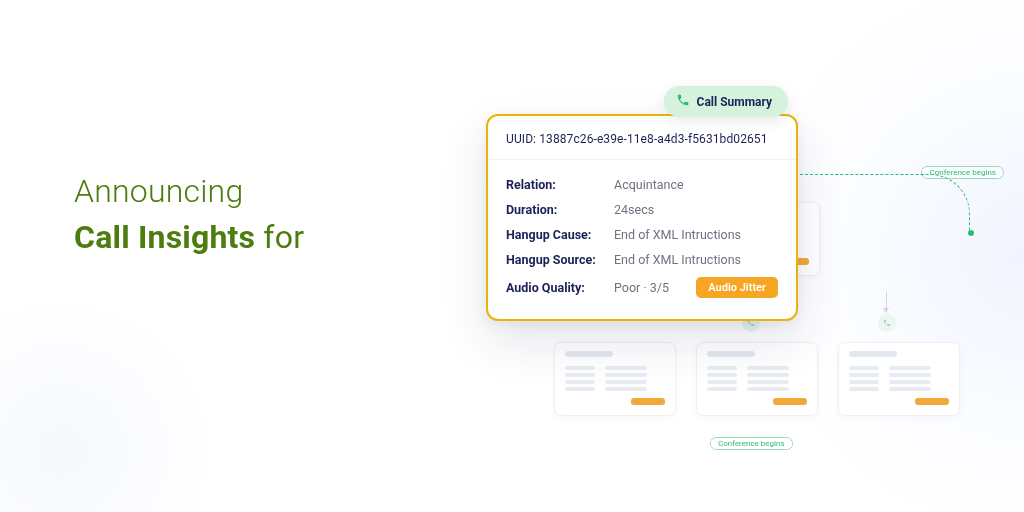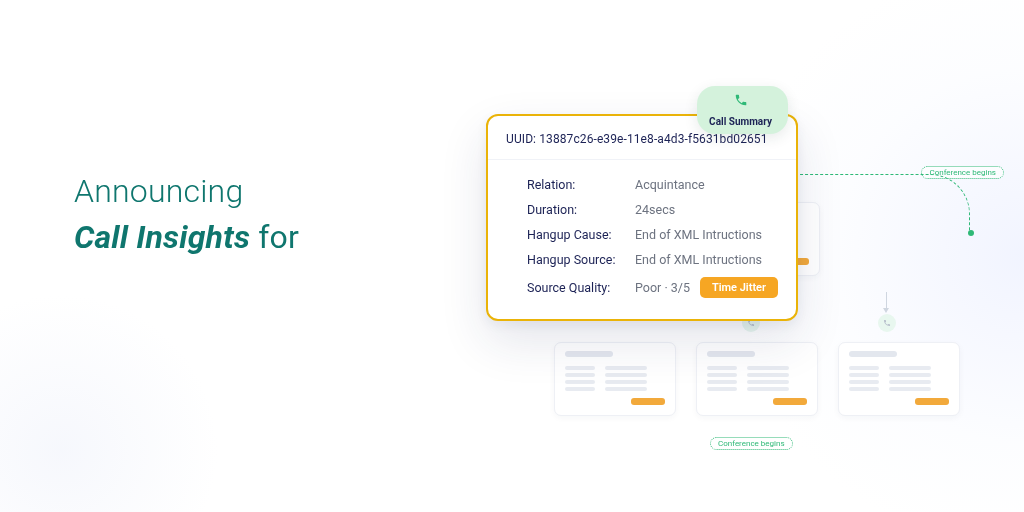--- a/index.html
+++ b/index.html
@@ -12,29 +12,29 @@
       #ffffff;
     position: relative;
   }
 
   
   .headline {
     position: absolute;
     left: 74px;
     top: 168px;
     width: 380px;
-    color: #0f766e;
+    color: #4d7c0f;
   }
   .headline .line {
     font-size: 32px;
     line-height: 46px;
     font-weight: 300;
     letter-spacing: 0.2px;
   }
-  .headline .bold { font-weight: 700; font-style: italic; }
+  .headline .bold { font-weight: 700; }
   .headline .reg  { font-weight: 400; }
 
   
   .flowbg {
     position: absolute;
     right: 24px;
     top: 96px;
     width: 460px;
     height: 360px;
     pointer-events: none;
@@ -116,28 +116,27 @@
     top: 114px;
     width: 312px;
   }
   .pill {
     position: absolute;
     top: -28px;
     right: 10px;
     background: #d4f2dc;
     color: #1c2255;
     font-weight: 700;
-    font-size: 10px;
+    font-size: 12px;
     padding: 7px 16px 7px 12px;
     border-radius: 18px;
     display: flex;
     align-items: center;
     gap: 7px;
     box-shadow: 0 4px 14px rgba(30,60,50,0.10);
-    flex-direction: column;
   }
   .pill svg { width:14px; height:14px; fill:#2fb977; }
 
   .summary {
     background: #ffffff;
     border: 2px solid #eab308;
     border-radius: 12px;
     box-shadow: 0 20px 48px rgba(30,40,90,0.12), 0 4px 12px rgba(30,40,90,0.06);
     overflow: hidden;
   }
@@ -149,21 +148,21 @@
     letter-spacing: 0.1px;
   }
   .summary .body { padding: 12px 18px 16px; }
   .summary .row {
     display: flex;
     align-items: center;
     font-size: 12.5px;
     padding: 5px 0;
     color: #5e6470;
   }
-  .summary .row .k { width: 108px; color:#1c2255; font-weight: 400; margin-left: 21px; }
+  .summary .row .k { width: 108px; color:#1c2255; font-weight: 700; }
   .summary .row .v { flex:1; color:#6d7380; font-weight: 400; }
   .summary .row .badge {
     background: #f6a623;
     color: #fff;
     font-size: 11px;
     font-weight: 600;
     padding: 4px 12px;
     border-radius: 5px;
     margin-left: auto;
   }
@@ -304,19 +303,19 @@
       </div>
       <div class="row">
         <span class="k">Hangup Cause:</span>
         <span class="v">End of XML Intructions</span>
       </div>
       <div class="row">
         <span class="k">Hangup Source:</span>
         <span class="v">End of XML Intructions</span>
       </div>
       <div class="row">
-        <span class="k">Source Quality:</span>
+        <span class="k">Audio Quality:</span>
         <span class="v">Poor · 3/5</span>
-        <span class="badge">Time Jitter</span>
+        <span class="badge">Audio Jitter</span>
       </div>
     </div>
   </div>
 </div>
 
 </body></html>

